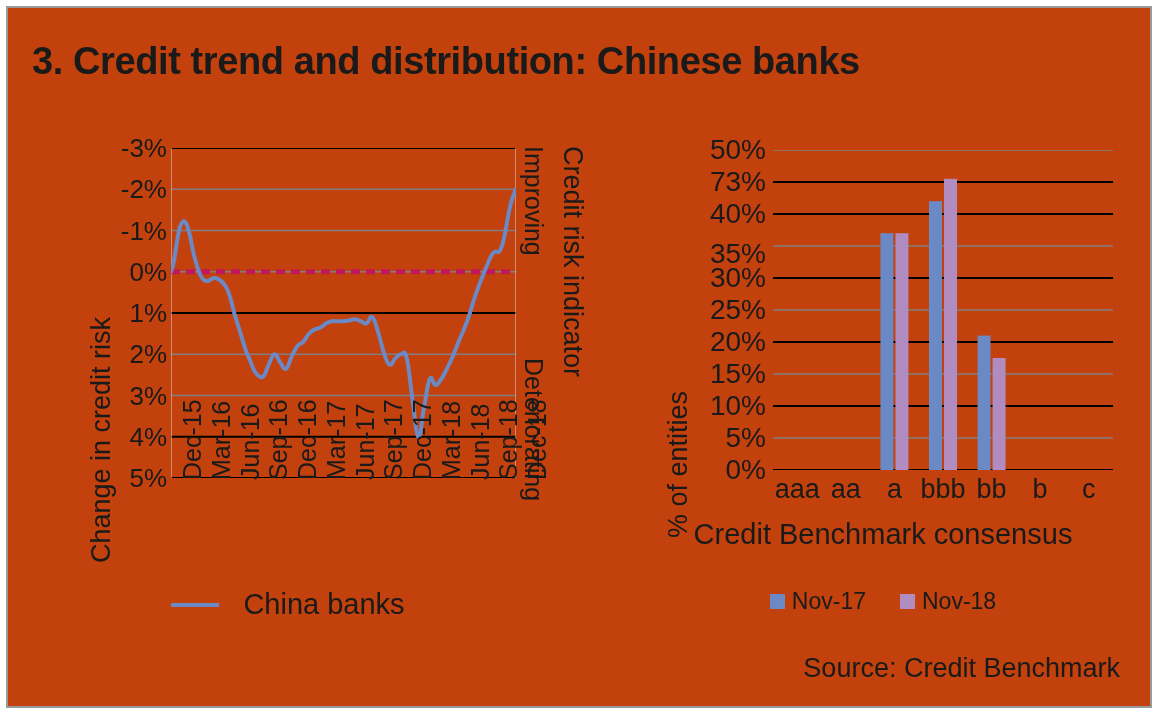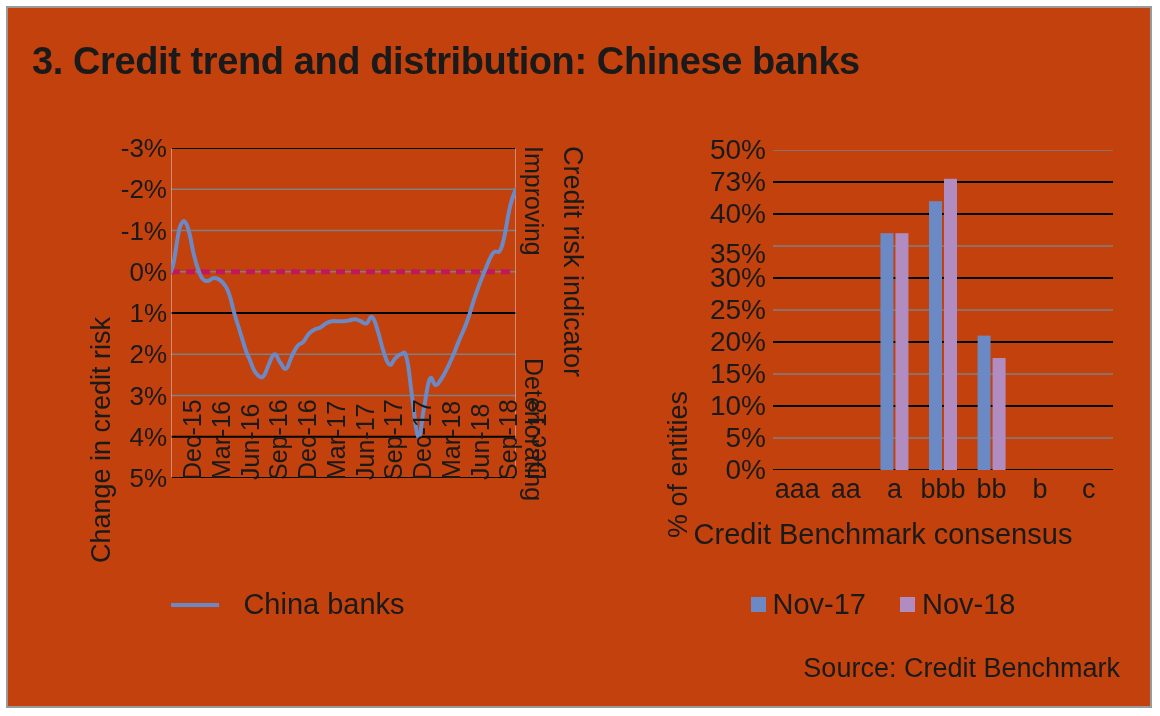--- a/index.html
+++ b/index.html
@@ -112,21 +112,21 @@
     position:absolute;top:0;text-align:center;
     font-size:27px;line-height:1;
   }
   #bar-xlabel{
     position:absolute;left:0;top:410px;width:530px;text-align:center;
     font-size:29px;
   }
   #bar-legend{
     position:absolute;left:0;top:480px;width:530px;
     display:flex;justify-content:center;align-items:center;gap:34px;
-    font-size:29px;
+    font-size:23px;
   }
   #bar-legend .item{display:flex;align-items:center;gap:7px;}
   #bar-legend .sw{width:15px;height:15px;display:inline-block;}
 
   #source{
     position:absolute;right:30px;bottom:22px;
     font-size:27px;
   }
 </style>
 </head>

